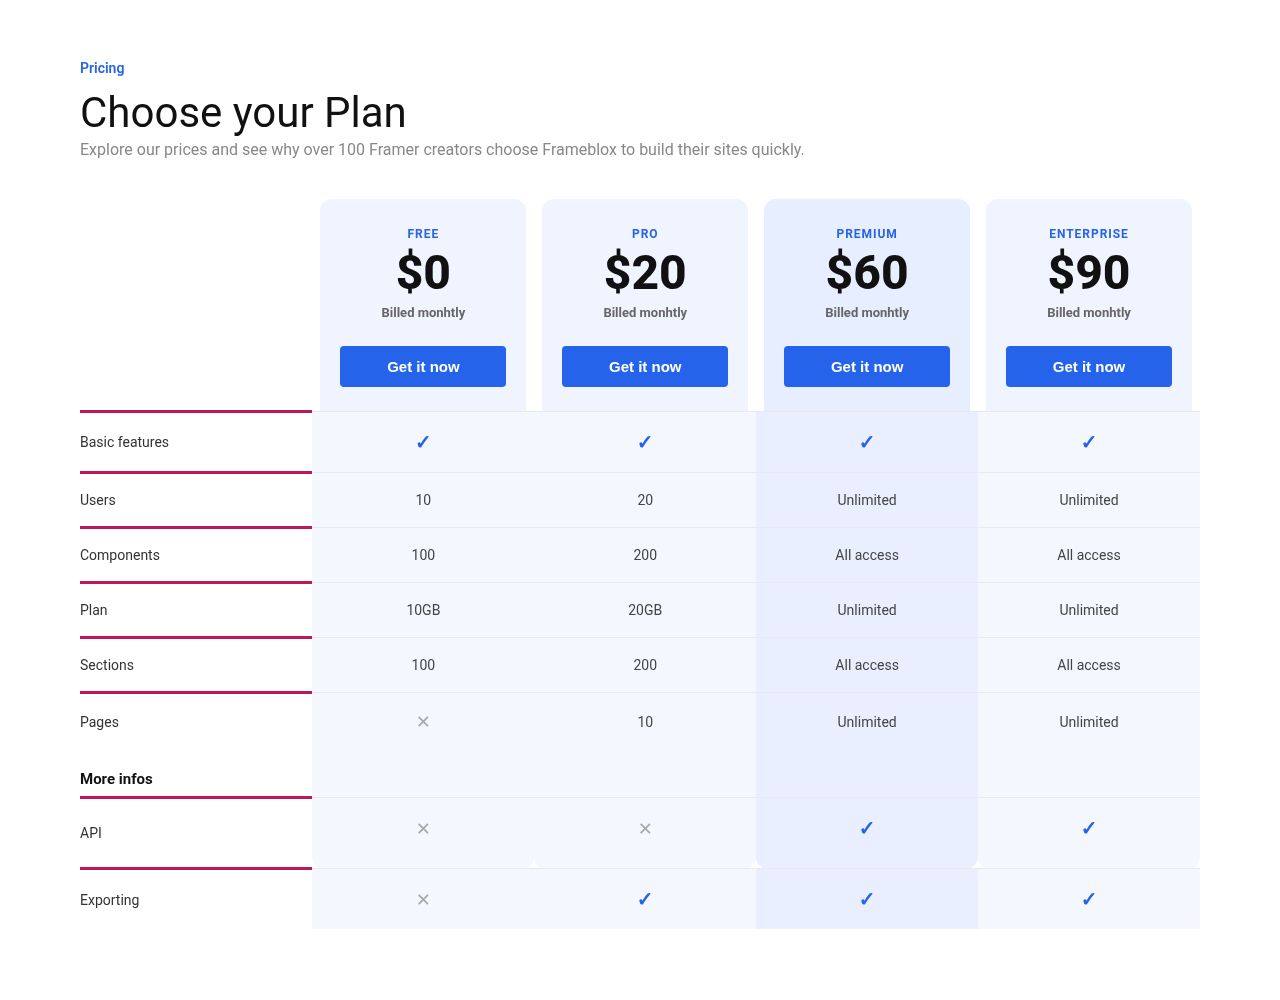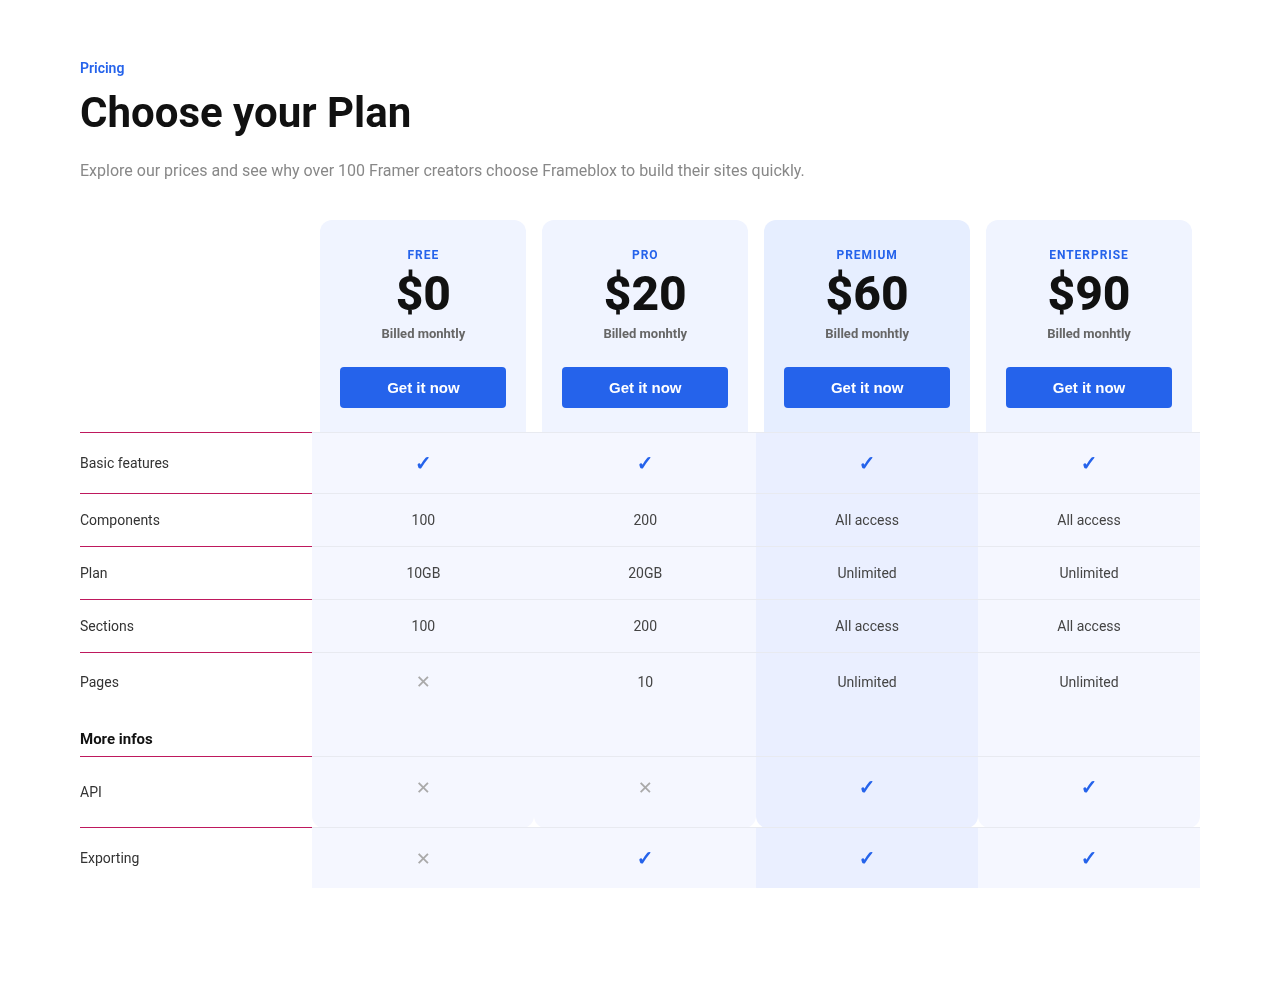--- a/index.html
+++ b/index.html
@@ -12,23 +12,23 @@
 
     .pricing-label {
       color: #2563eb;
       font-size: 14px;
       font-weight: 600;
       margin-bottom: 12px;
     }
 
     .page-title {
       font-size: 42px;
-      font-weight: 700;
-      color: #111;
-      margin-bottom: 24px;
+      font-weight: 400;
+      color: #111;
+      margin-bottom: 3px;
     }
 
     .page-subtitle {
       font-size: 16px;
       color: #888;
       margin-bottom: 40px;
     }
 
     .pricing-table {
       width: 100%;
@@ -114,21 +114,21 @@
     .feature-row td:not(:first-child) {
       background: #f5f7ff;
     }
 
     .feature-row td.premium-col {
       background: #eaefff;
     }
 
     .feature-row td:first-child {
       background: transparent;
-      border-top: 1px solid #be185d;
+      border-top: 3px solid #be185d;
     }
 
     
     .section-row td {
       padding: 20px 0 8px;
       font-size: 15px;
       font-weight: 700;
       color: #111;
       border-top: none;
     }
@@ -225,20 +225,27 @@
   <tbody id="features-body">
 
   <tr class="feature-row">
         <td>Basic features</td>
         <td><span class="check-icon">✓</span></td>
         <td><span class="check-icon">✓</span></td>
         <td class="premium-col"><span class="check-icon">✓</span></td>
         <td><span class="check-icon">✓</span></td>
       </tr>
       <tr class="feature-row">
+        <td>Users</td>
+        <td><span class="value-text">10</span></td>
+        <td><span class="value-text">20</span></td>
+        <td class="premium-col"><span class="value-text">Unlimited</span></td>
+        <td><span class="value-text">Unlimited</span></td>
+      </tr>
+      <tr class="feature-row">
         <td>Components</td>
         <td><span class="value-text">100</span></td>
         <td><span class="value-text">200</span></td>
         <td class="premium-col"><span class="value-text">All access</span></td>
         <td><span class="value-text">All access</span></td>
       </tr>
       <tr class="feature-row">
         <td>Plan</td>
         <td><span class="value-text">10GB</span></td>
         <td><span class="value-text">20GB</span></td>

